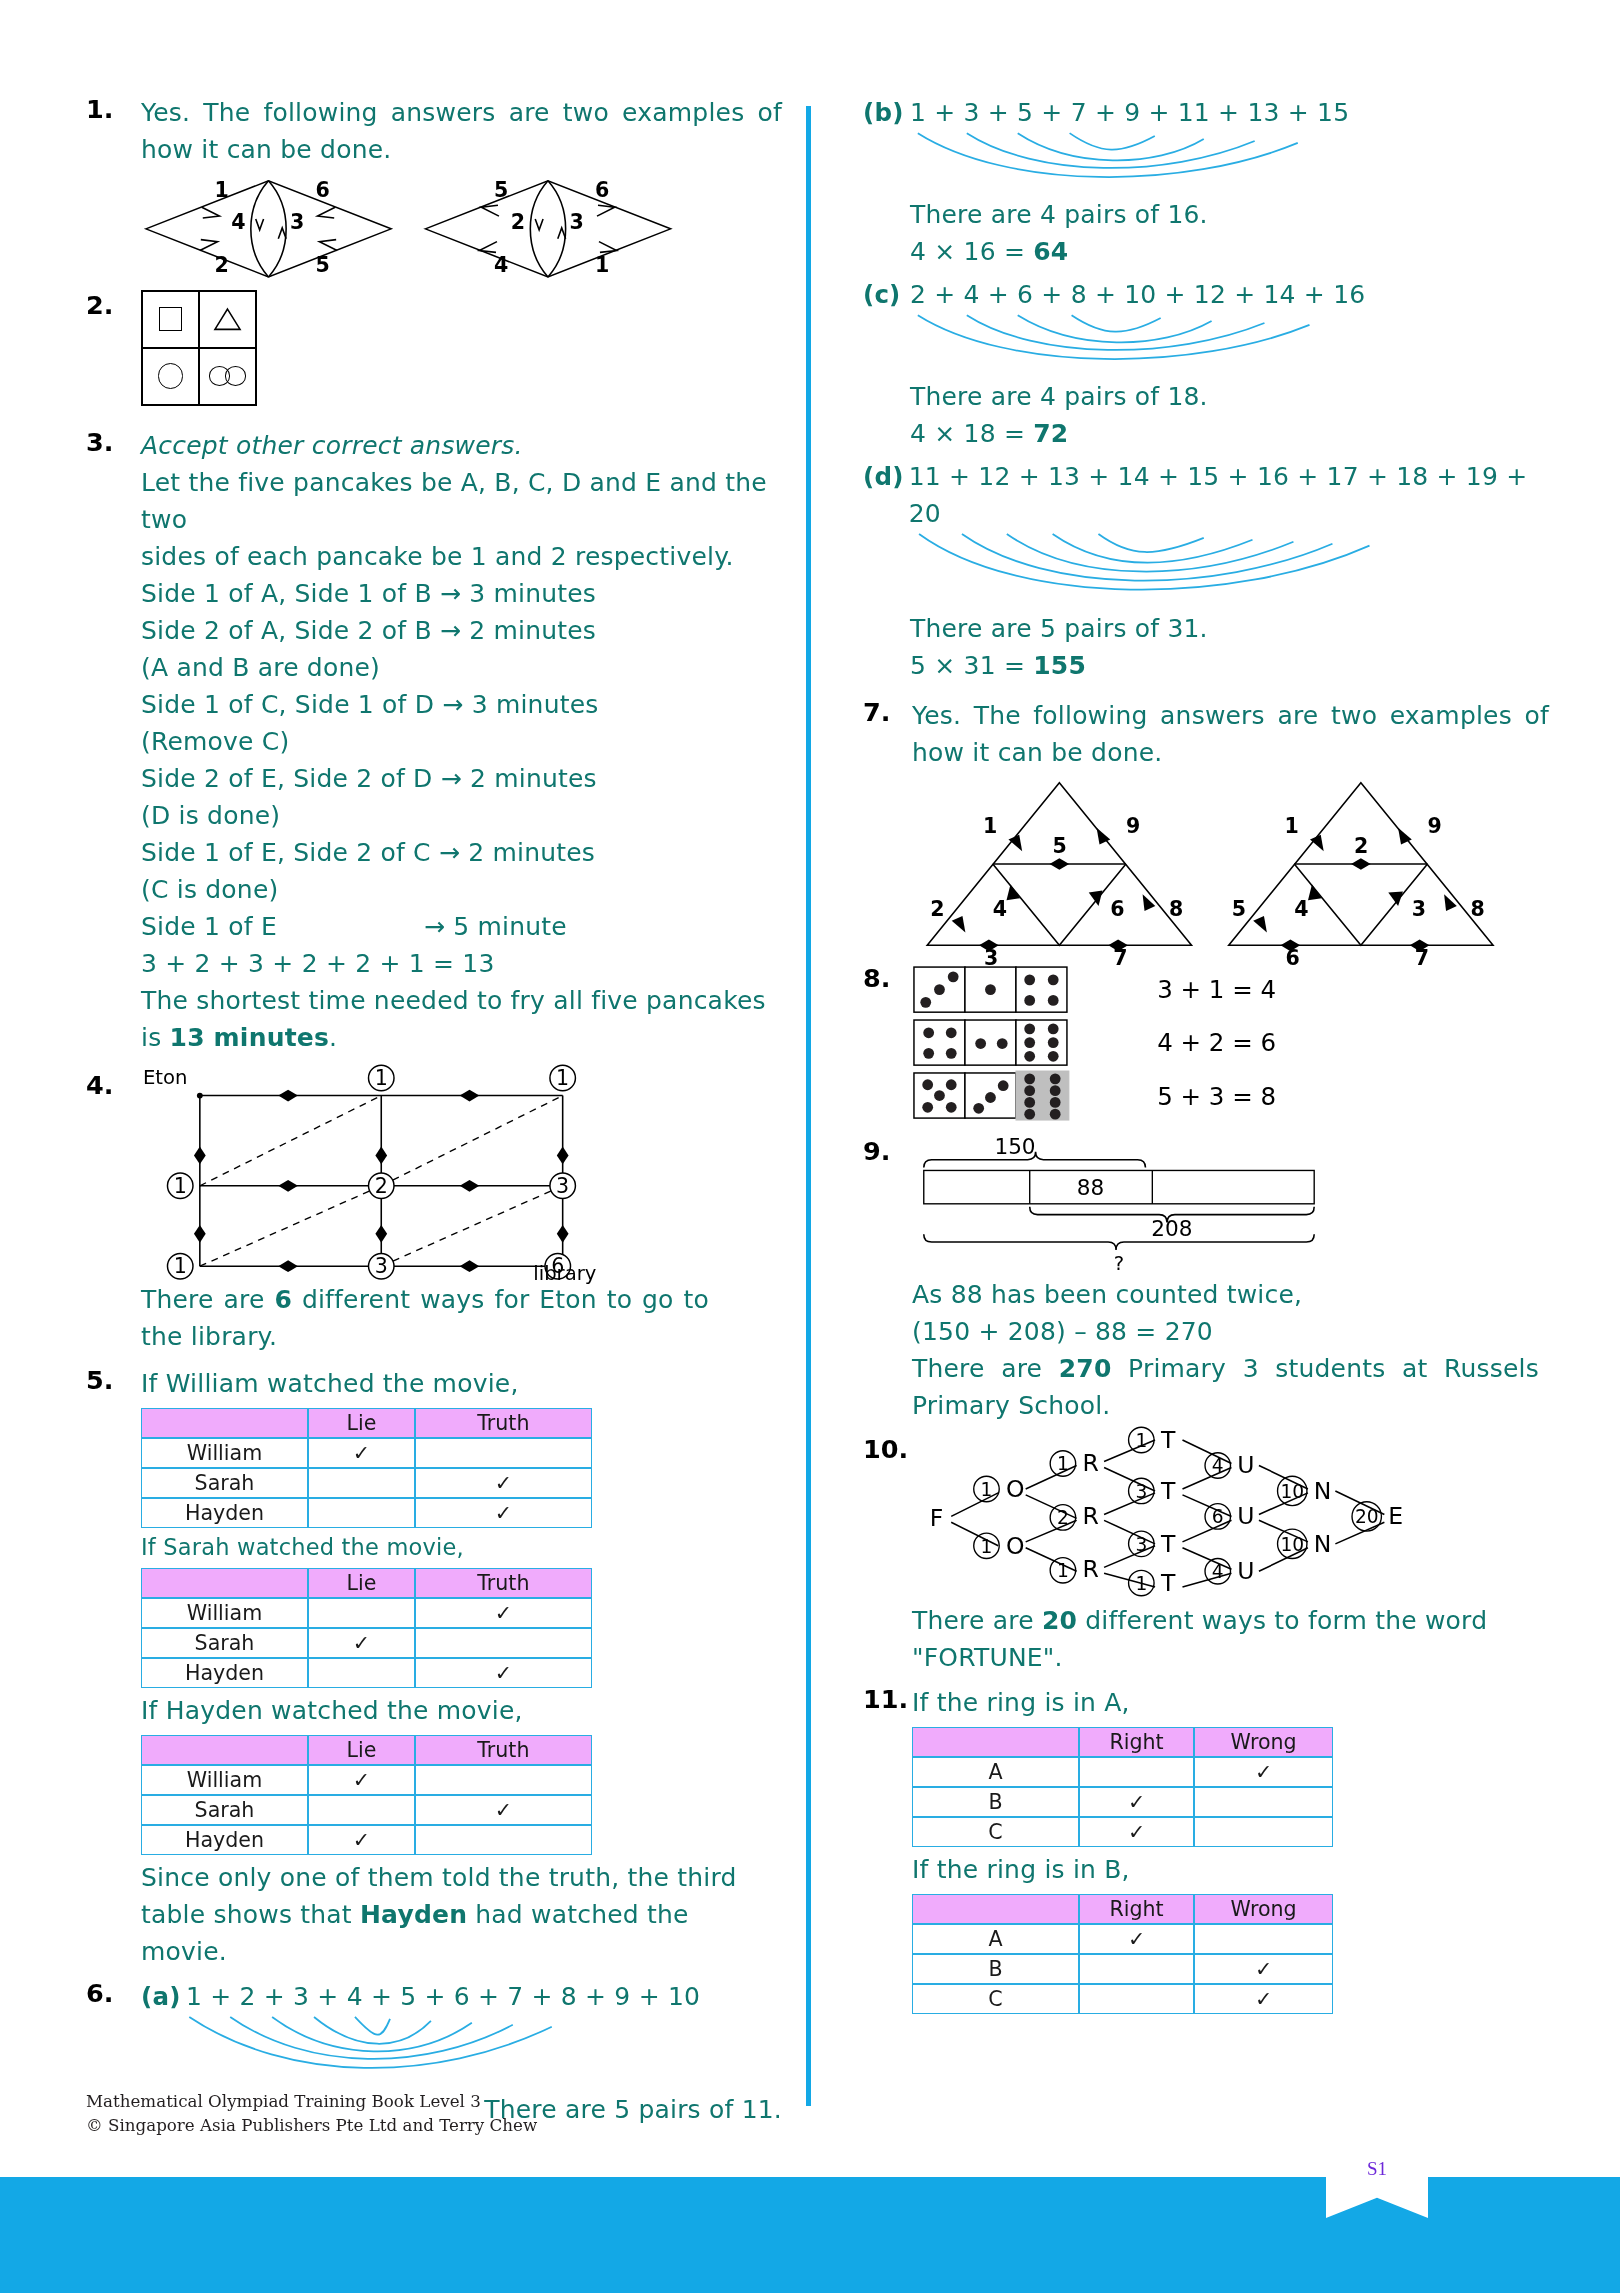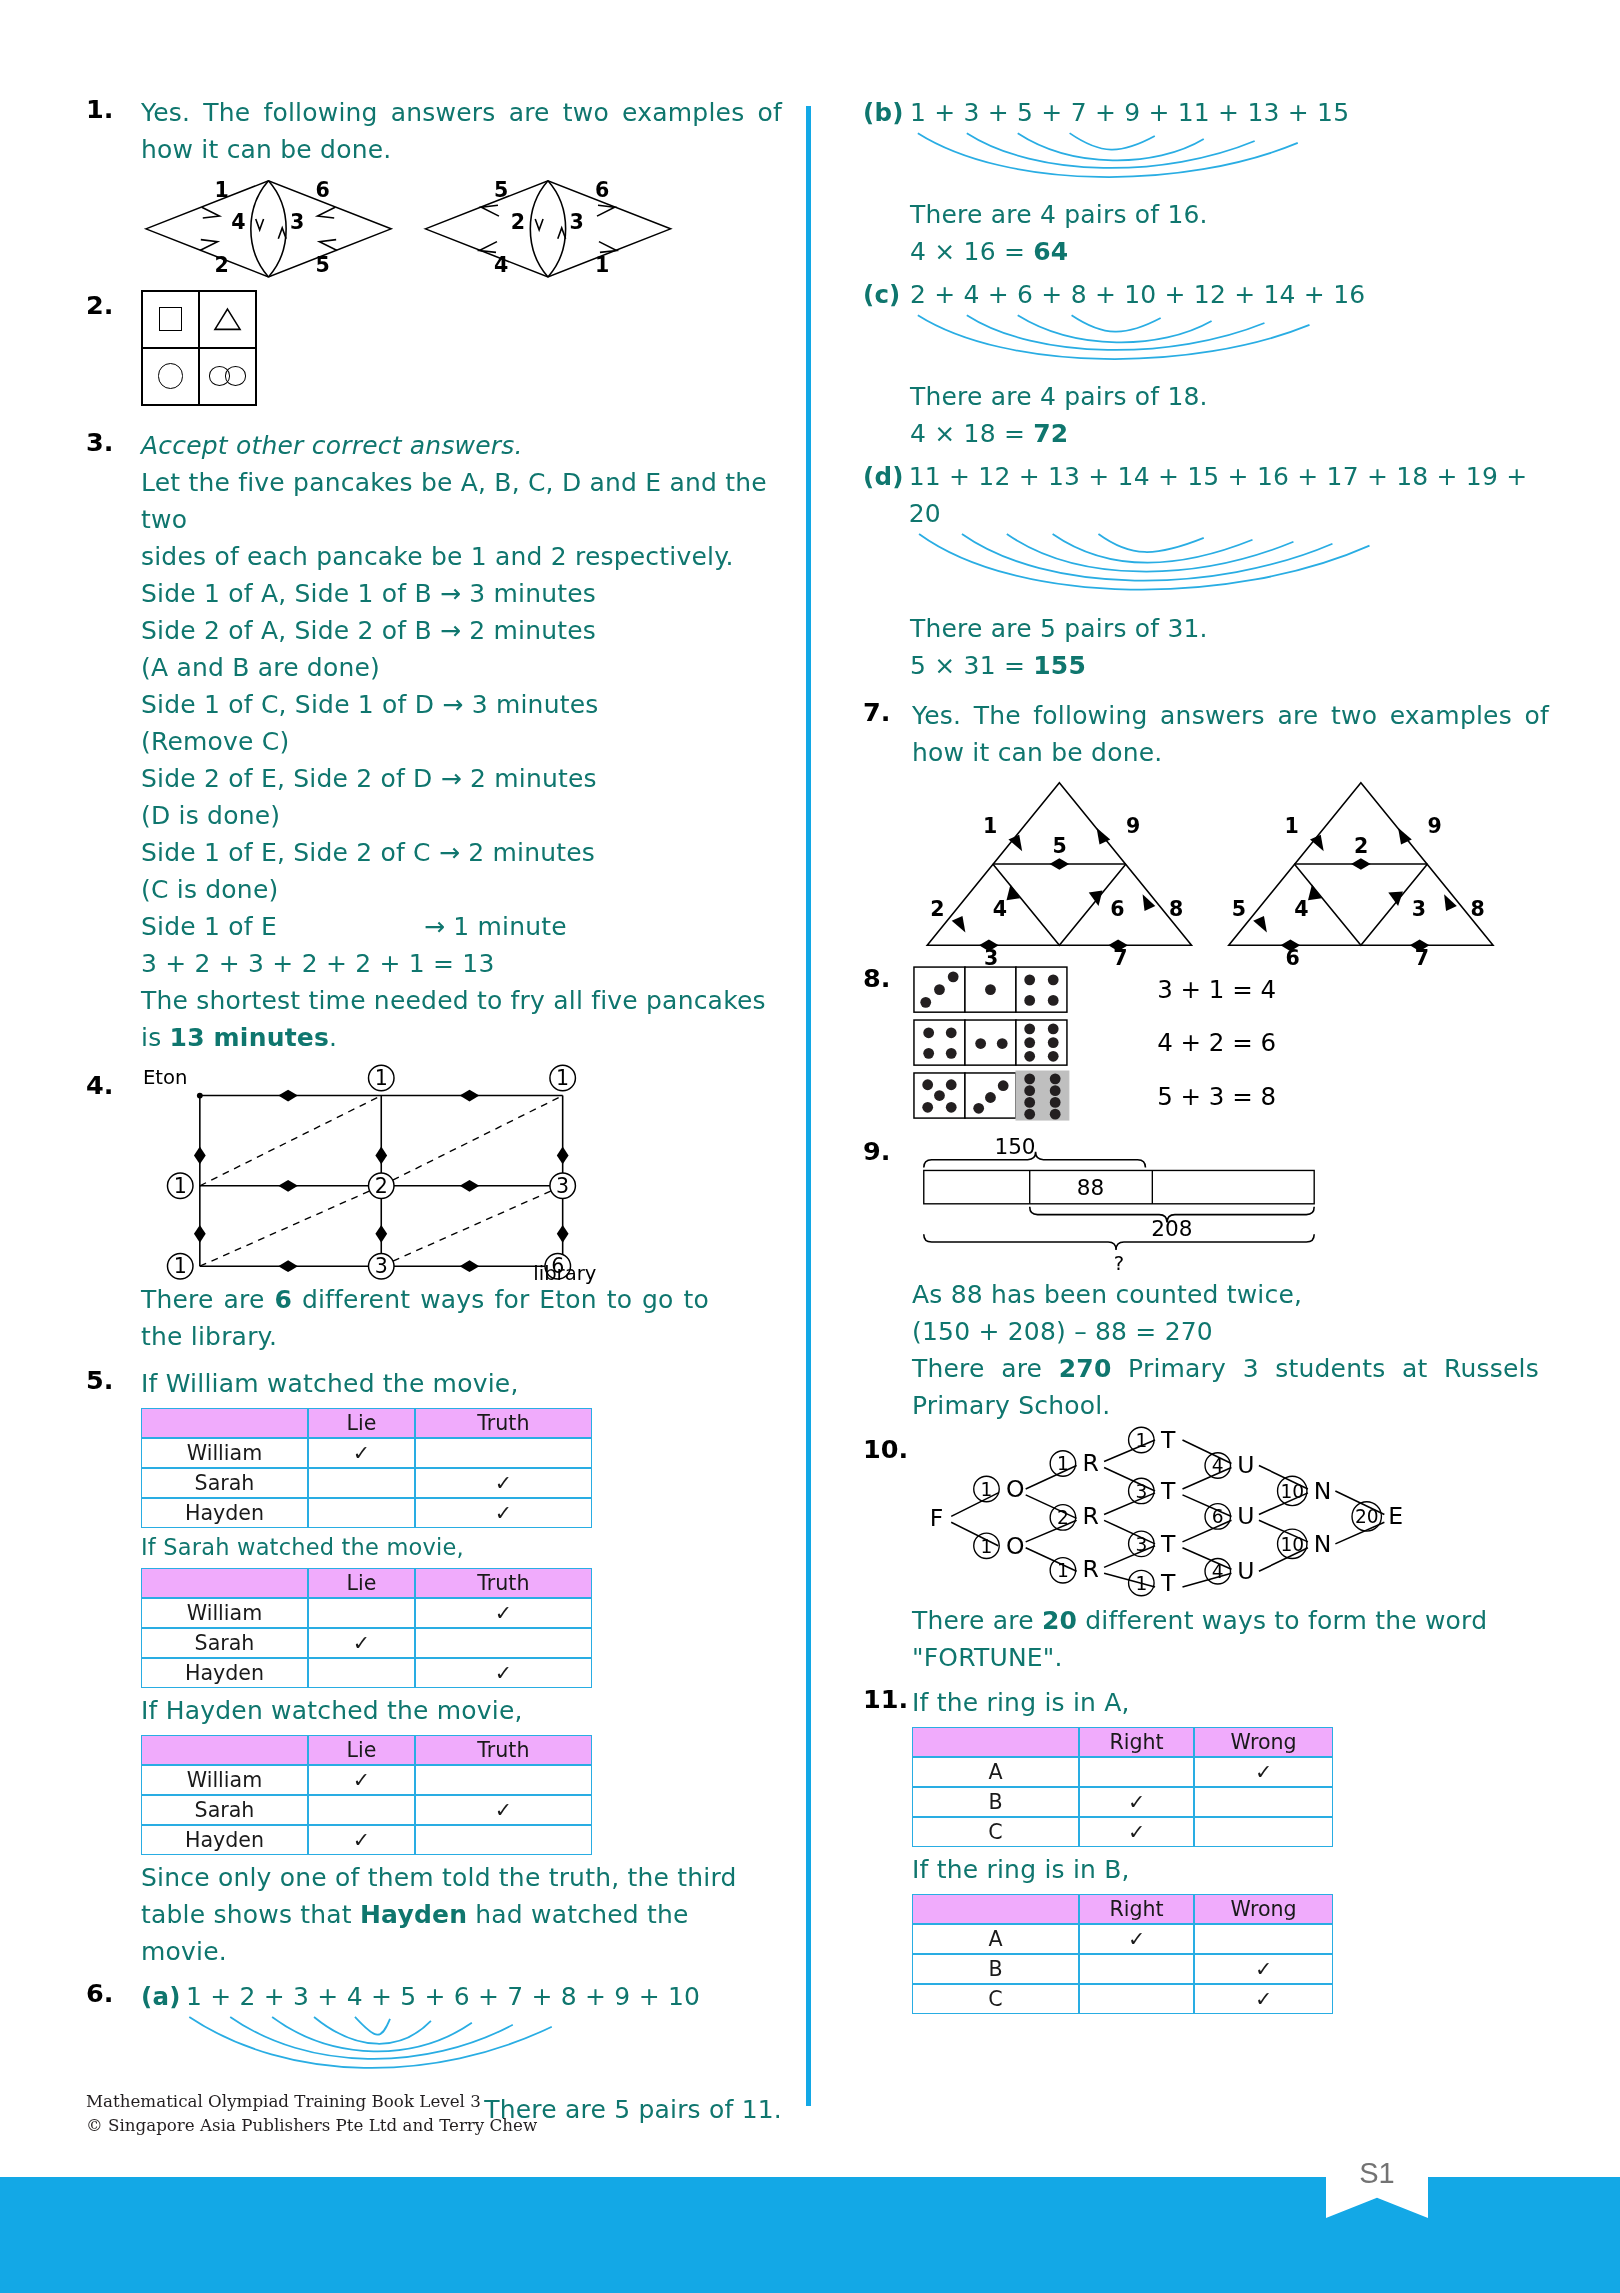--- a/index.html
+++ b/index.html
@@ -18,21 +18,21 @@
     position:absolute; left:0; right:0; bottom:0; height:117px;
     background:#13A8E6;
   }
   .page-tab {
     position:absolute; right:192px; bottom:76px;
     width:102px; height:63px; background:#ffffff;
     clip-path: polygon(0% 0%, 100% 0%, 100% 100%, 50% 68%, 0% 100%);
     display:flex; align-items:flex-start; justify-content:center;
   }
   .page-tab span {
-    font-size:29px; color:#737373; font-family:Liberation Sans, sans-serif;
+    font-size:19px; color:#6d28d9; font-family:Liberation Serif, serif;
     line-height:1; padding-top:3.9px;
   }
 
   
   .divider {
     position:absolute; left:806px; top:106px; width:4.9px; height:2000px;
     background:#13A8E6;
   }
 
   
@@ -185,21 +185,21 @@
         <div class="txt">Side 2 of A, Side 2 of B → 2 minutes</div>
         <div class="txt">(A and B are done)</div>
         <div class="txt">Side 1 of C, Side 1 of D → 3 minutes</div>
         <div class="txt">(Remove C)</div>
         <div class="txt">Side 2 of E, Side 2 of D → 2 minutes</div>
         <div class="txt">(D is done)</div>
         <div class="txt">Side 1 of E, Side 2 of C → 2 minutes</div>
         <div class="txt">(C is done)</div>
         <div class="txt" style="display:flex;">
           <span>Side 1 of E</span>
-          <span style="margin-left:147px;">→ 1 minute</span>
+          <span style="margin-left:147px;">→ 5 minute</span>
         </div>
         <div class="txt">3 + 2 + 3 + 2 + 2 + 1 = 13</div>
         <div class="txt">The shortest time needed to fry all five pancakes</div>
         <div class="txt">
           <span>is </span><span class="b">13 minutes</span><span>.</span>
         </div>
       </div>
     </div>
 
     <div class="item" style="margin-top:13.7px;">

